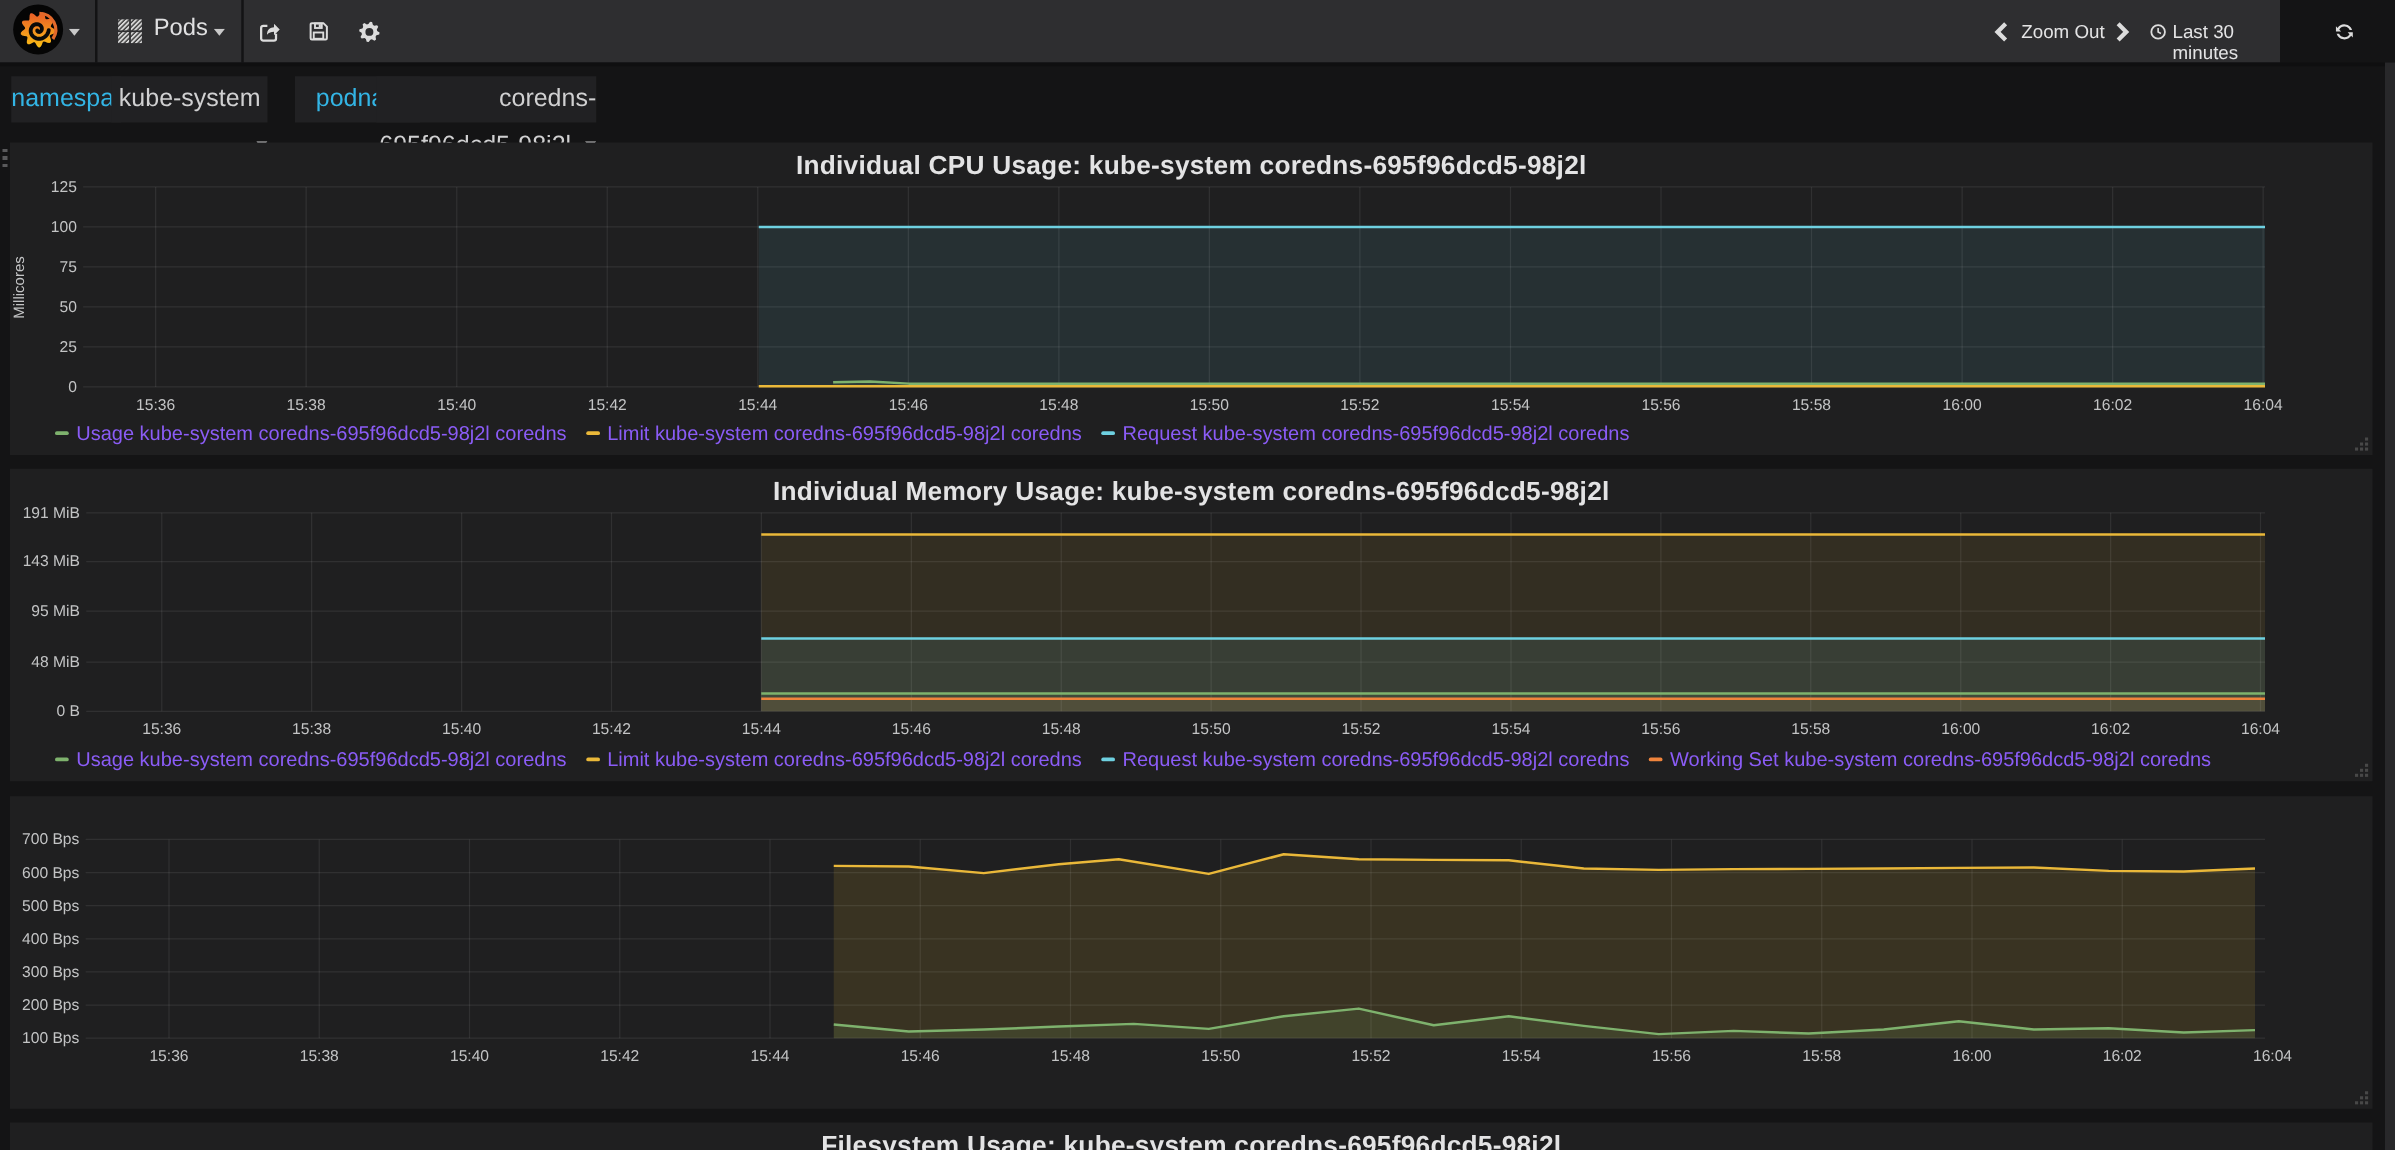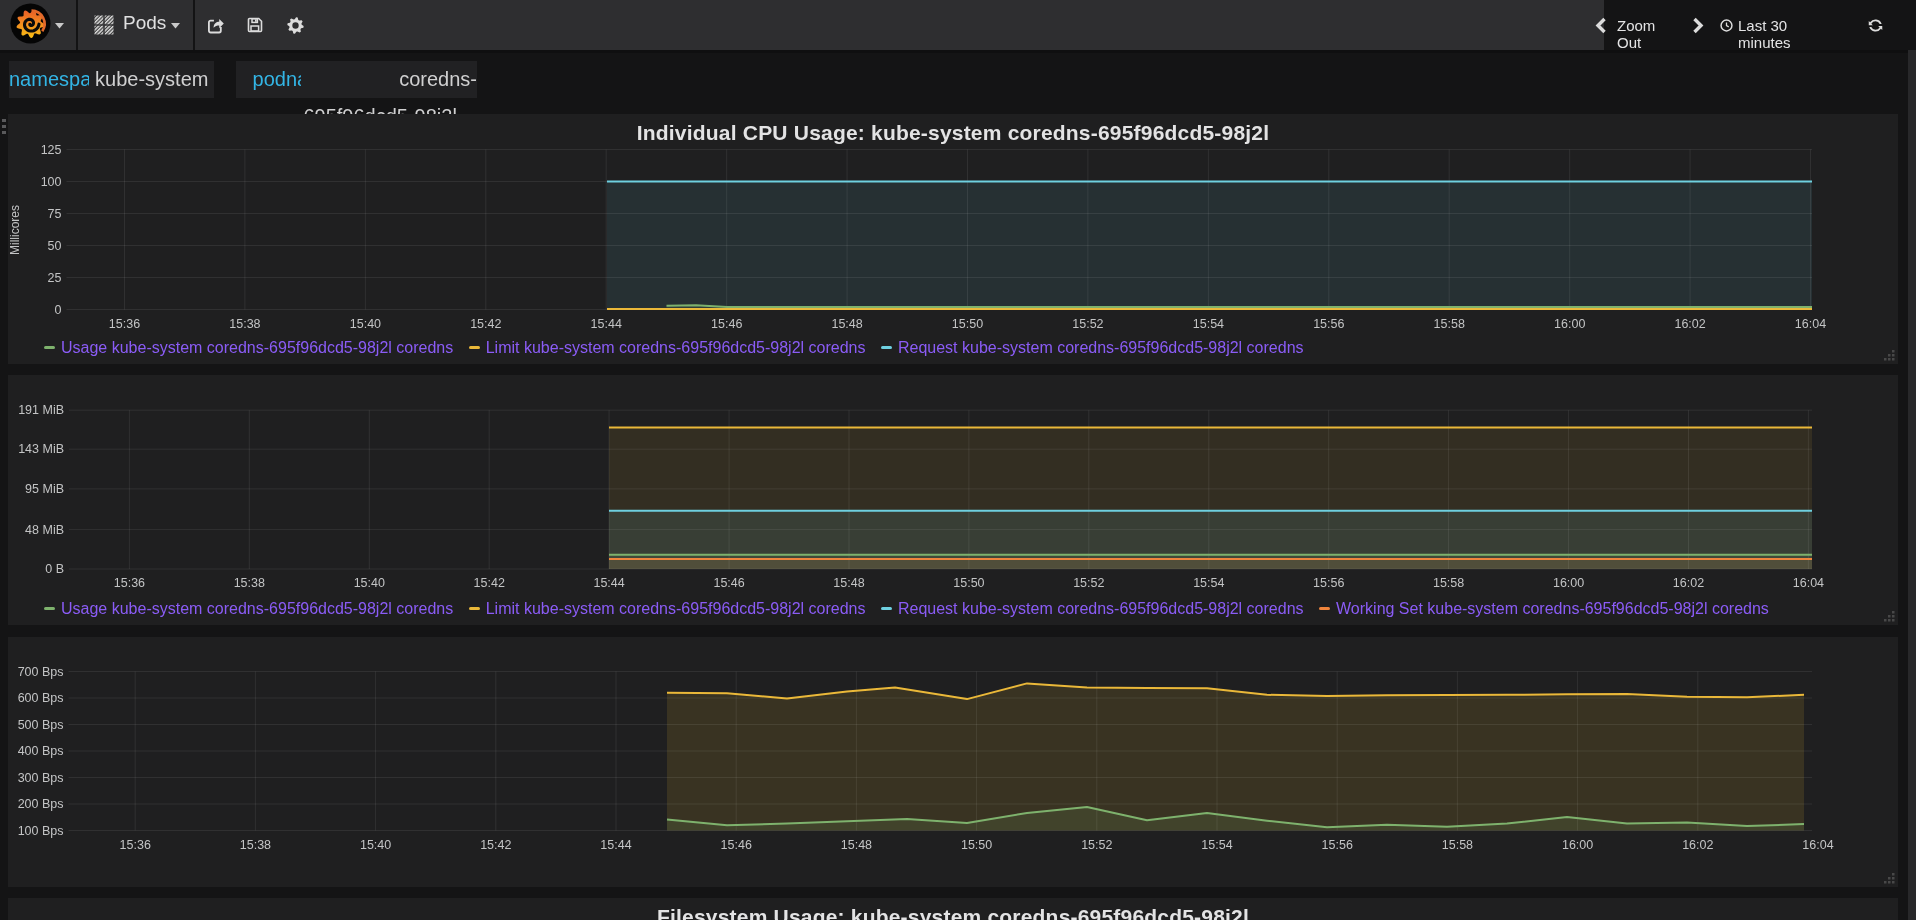--- a/index.html
+++ b/index.html
@@ -1,16 +1,16 @@
 <!DOCTYPE html>
 <html><head><meta charset="utf-8"><title>Grafana - Pods</title><style>
 * { margin:0; padding:0; box-sizing:border-box; }
 html,body { width:1916px; height:920px; background:#141415; overflow:hidden;
   font-family:"Liberation Sans", sans-serif; }
-.navbar { position:absolute; left:0; top:0; width:1604px; height:50px; background:#2e2e30; }
+.navbar { position:absolute; left:0; top:0; width:1824px; height:50px; background:#2e2e30; }
 .nav-sep { position:absolute; top:0; width:2px; height:50px; background:#131314; }
 .navbar .brandcaret { position:absolute; left:55px; top:23px; }
 .brandcaret svg { display:block; }
 .pods { position:absolute; left:123px; top:12px; color:#e0e0e1; font-size:19px; }
 .navtxt { position:absolute; color:#e4e4e5; font-size:15px; }
 .ic { position:absolute; }
 .ic svg, .brand svg { display:block; }
 .varbox { position:absolute; top:61px; height:37px; background:#212123; color:#d0d0d1;
   font-size:20px; line-height:37px; text-align:right; }
 .varbox svg { display:inline-block; vertical-align:middle; margin-top:-2px; }
@@ -171,20 +171,21 @@
       <rect x="1884" y="236" width="2.5" height="2.5" fill="#6a6a6a" opacity="0.55"></rect>
       <rect x="1880" y="240" width="2.5" height="2.5" fill="#6a6a6a" opacity="0.55"></rect>
       <rect x="1884" y="240" width="2.5" height="2.5" fill="#6a6a6a" opacity="0.55"></rect>
       <rect x="1876" y="244" width="2.5" height="2.5" fill="#6a6a6a" opacity="0.55"></rect>
       <rect x="1880" y="244" width="2.5" height="2.5" fill="#6a6a6a" opacity="0.55"></rect>
       <rect x="1884" y="244" width="2.5" height="2.5" fill="#6a6a6a" opacity="0.55"></rect>
     </svg>
     <div class="legend" style="top:226px"><span class="li"><span class="lic" style="background:#7eb26d"></span>Usage kube-system coredns-695f96dcd5-98j2l coredns</span><span class="li"><span class="lic" style="background:#eab839"></span>Limit kube-system coredns-695f96dcd5-98j2l coredns</span><span class="li"><span class="lic" style="background:#6ed0e0"></span>Request kube-system coredns-695f96dcd5-98j2l coredns</span></div>
   </div>
 <div class="panel" style="top:375px">
+    <div class="ptitle">Individual Memory Usage: kube-system coredns-695f96dcd5-98j2l</div>
     <svg width="1890" height="250" viewBox="0 0 1890 250" style="position:absolute;left:0;top:0">
       <polygon points="601.0,194.0 601.0,52.5 1804.0,52.5 1804.0,194.0" fill="#eab839" fill-opacity="0.1"></polygon>
       <polygon points="601.0,194.0 601.0,135.7 1804.0,135.7 1804.0,194.0" fill="#6ed0e0" fill-opacity="0.1"></polygon>
       <polygon points="601.0,194.0 601.0,179.8 1804.0,179.8 1804.0,194.0" fill="#7eb26d" fill-opacity="0.1"></polygon>
       <polygon points="601.0,194.0 601.0,184.0 1804.0,184.0 1804.0,194.0" fill="#ef843c" fill-opacity="0.1"></polygon>
       <line x1="61" y1="35.2" x2="1804" y2="35.2" stroke="rgba(255,255,255,0.08)" stroke-width="1"></line>
       <line x1="61" y1="74.2" x2="1804" y2="74.2" stroke="rgba(255,255,255,0.08)" stroke-width="1"></line>
       <line x1="61" y1="113.9" x2="1804" y2="113.9" stroke="rgba(255,255,255,0.08)" stroke-width="1"></line>
       <line x1="61" y1="154.6" x2="1804" y2="154.6" stroke="rgba(255,255,255,0.08)" stroke-width="1"></line>
       <line x1="61" y1="194.0" x2="1804" y2="194.0" stroke="rgba(255,255,255,0.08)" stroke-width="1"></line>

